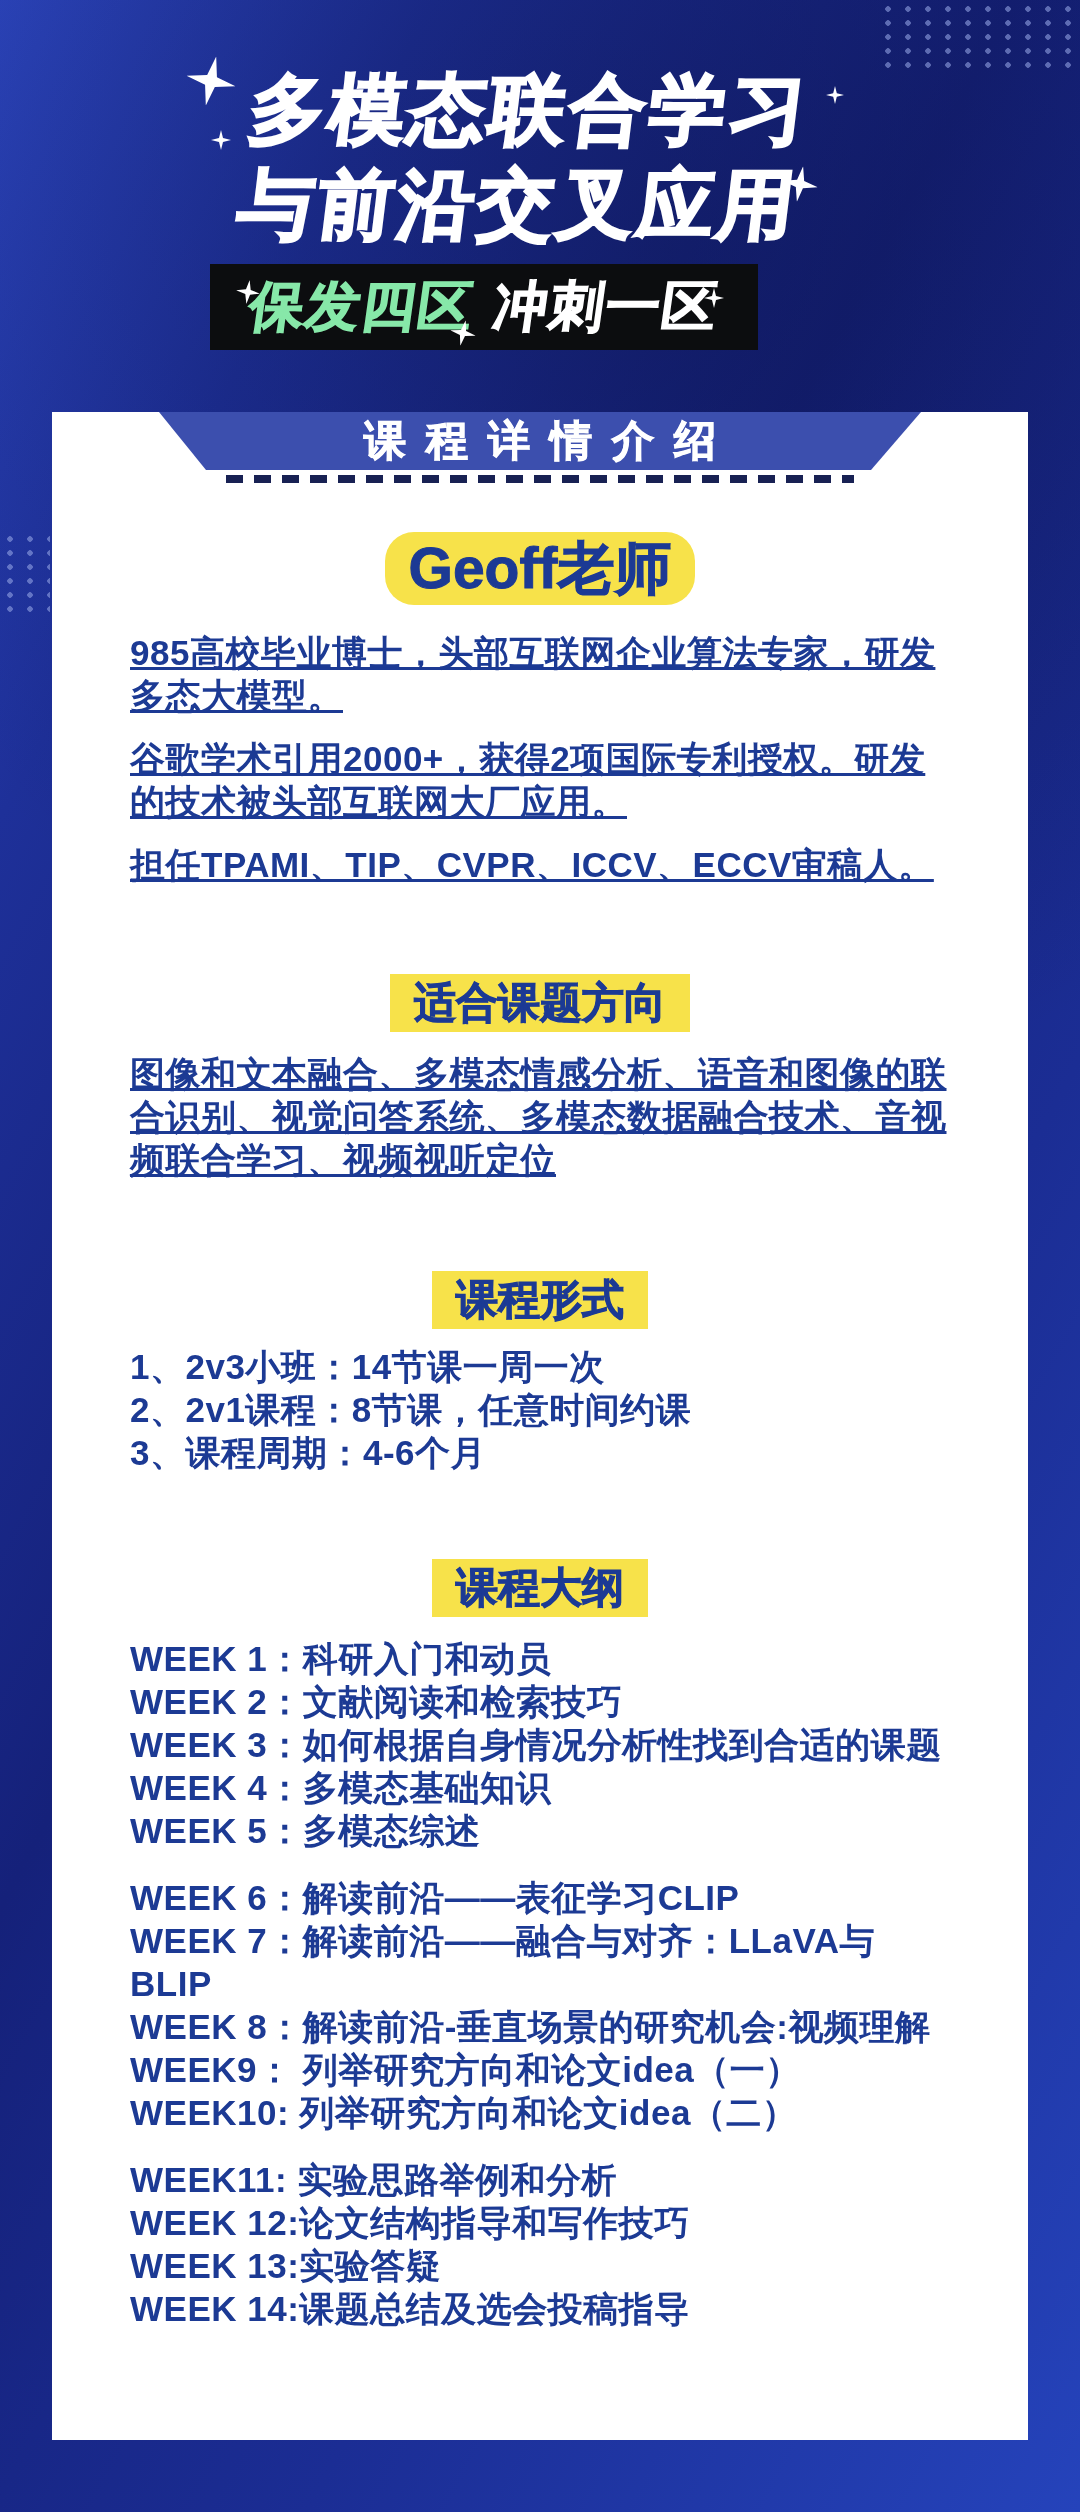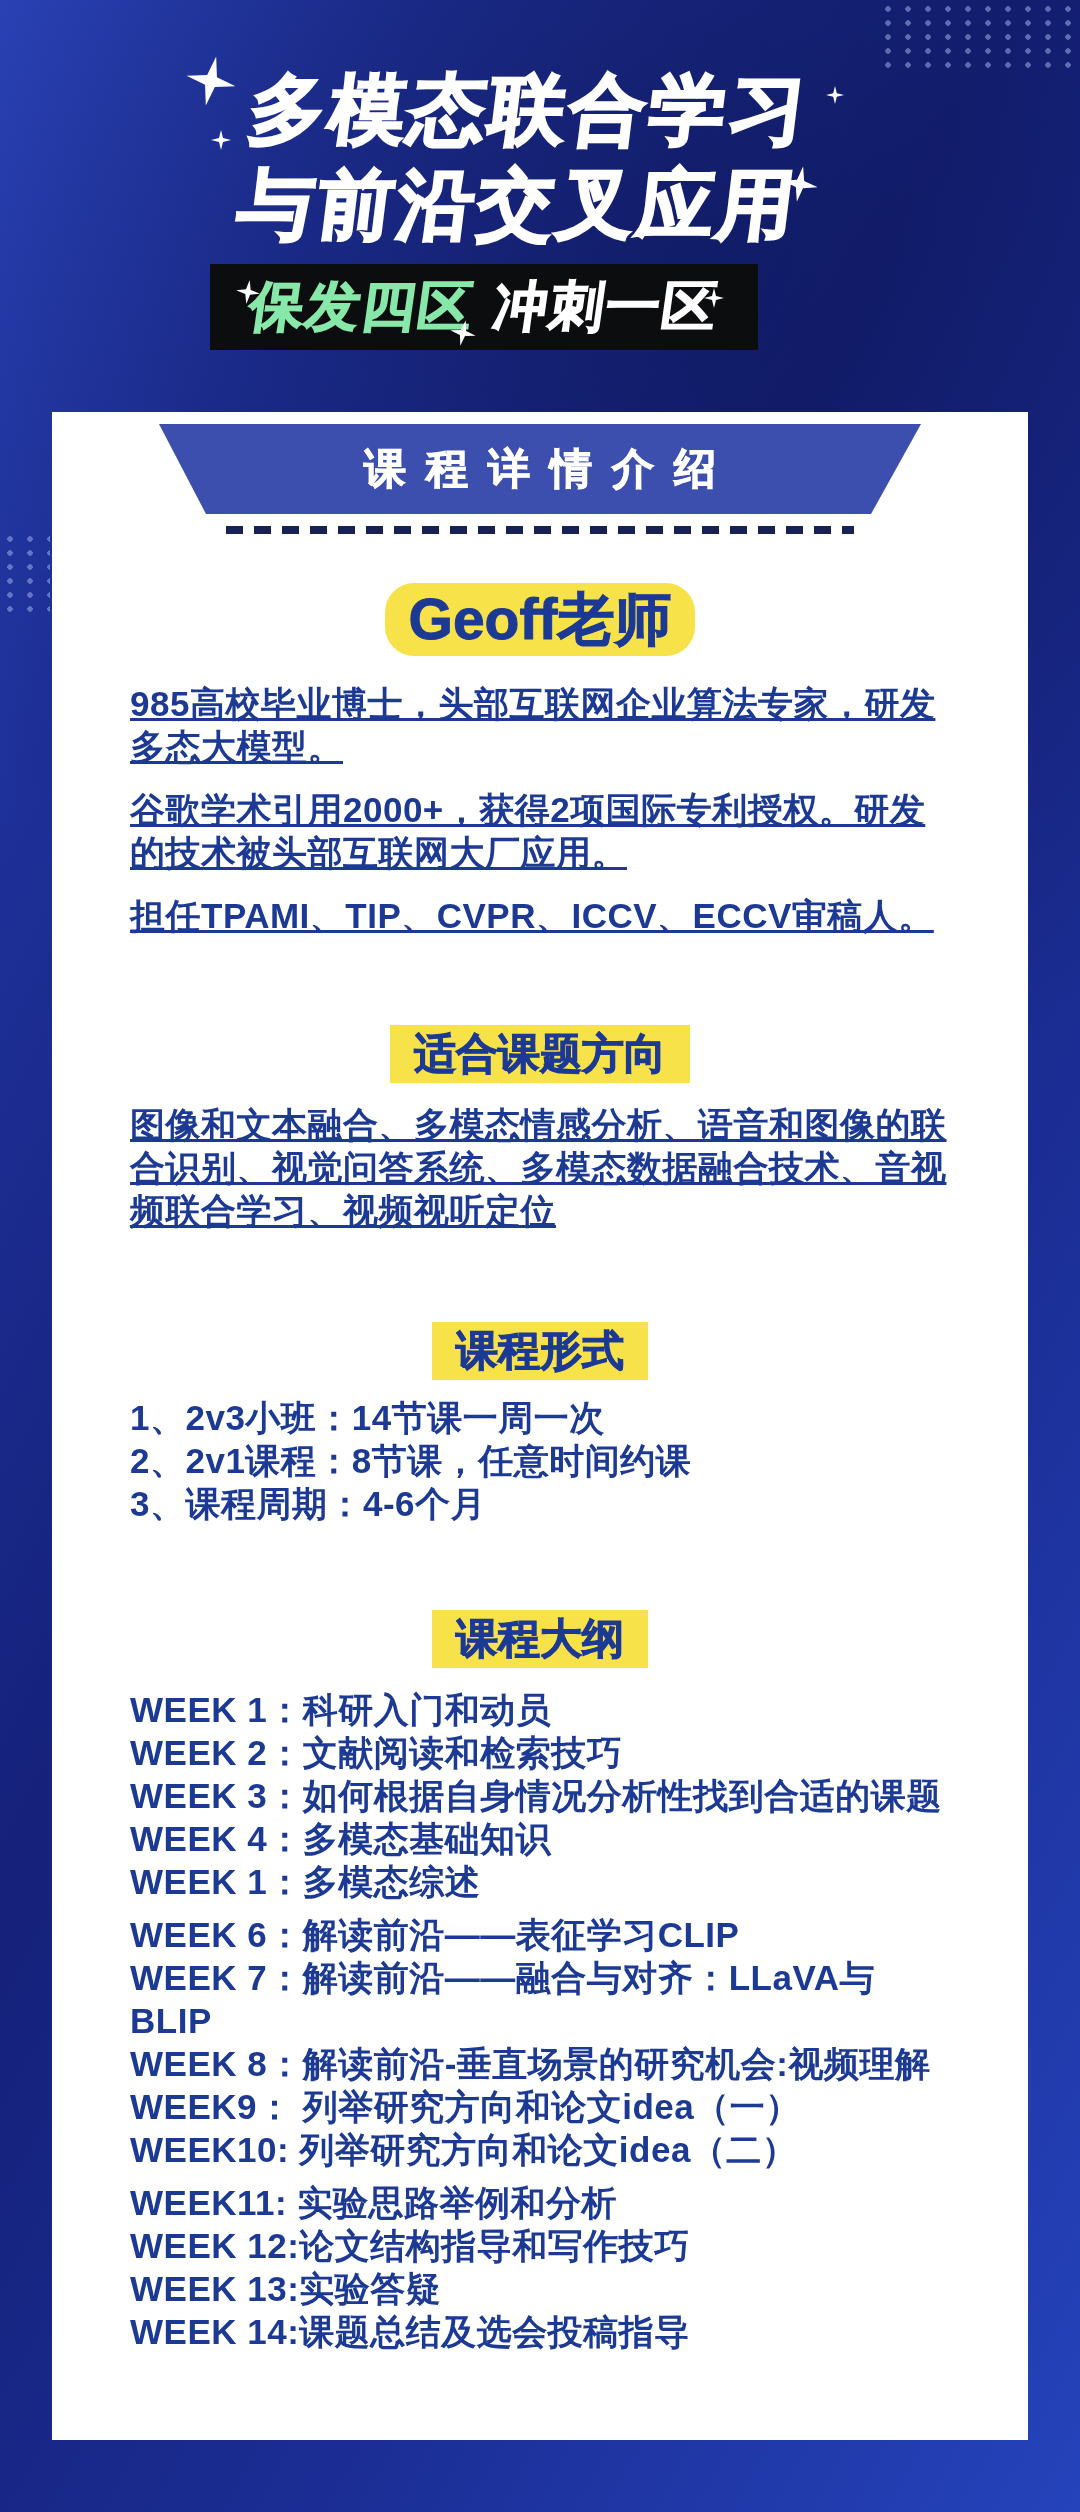--- a/index.html
+++ b/index.html
@@ -56,22 +56,22 @@
   .badge-white{color:#ffffff;-webkit-text-stroke:1.5px #ffffff;}
   .badge .spark{z-index:5;}
   
   .card{
     position:absolute;left:52px;top:412px;width:976px;height:2028px;
     background:#ffffff;
     z-index:2;
     padding:0 78px;
   }
   .band{
-    width:762px;height:90px;
-    margin:12px auto;
+    width:762px;height:58px;
+    margin:0 auto;
     background:#3c4fae;
     clip-path:polygon(0 0,100% 0,calc(100% - 50px) 100%,47px 100%);
     display:flex;align-items:center;justify-content:center;
   }
   .band-text{
     color:#ffffff;font-size:42px;font-weight:bold;
     letter-spacing:20px;text-indent:20px;
     -webkit-text-stroke:1px #ffffff;
   }
   .dash-shadow{
@@ -101,21 +101,21 @@
     text-align:left;
     text-decoration:underline;
   }
   p.body-text{margin:20px 0 0 0;}
   p.first-par{margin-top:26px;}
   .fmt-line,.week-line{
     color:#1c3a94;font-size:35px;line-height:43px;font-weight:bold;letter-spacing:0.5px;
   }
   .fmt-group{margin-top:16px;}
   .topics-par{margin-top:16px;}
-  .week-group{margin-top:10px;}
+  .week-group{margin-top:24px;}
   .week-group.first{margin-top:20px;}
 </style>
 </head>
 <body>
 
 <div class="poster">
 
   <div class="dots dots-tr"></div>
   <div class="dots dots-left"></div>
 
@@ -167,21 +167,21 @@
     </div>
 
     <div class="sec-head h-syllabus">
       <span class="sec-badge">课程大纲</span>
     </div>
     <div class="week-group first">
       <div class="week-line">WEEK 1：科研入门和动员</div>
       <div class="week-line">WEEK 2：文献阅读和检索技巧</div>
       <div class="week-line">WEEK 3：如何根据自身情况分析性找到合适的课题</div>
       <div class="week-line">WEEK 4：多模态基础知识</div>
-      <div class="week-line">WEEK 1：多模态综述</div>
+      <div class="week-line">WEEK 5：多模态综述</div>
     </div>
     <div class="week-group">
       <div class="week-line">WEEK 6：解读前沿——表征学习CLIP</div>
       <div class="week-line">WEEK 7：解读前沿——融合与对齐：LLaVA与BLIP</div>
       <div class="week-line">WEEK 8：解读前沿-垂直场景的研究机会:视频理解</div>
       <div class="week-line">WEEK9： 列举研究方向和论文idea（一）</div>
       <div class="week-line">WEEK10: 列举研究方向和论文idea（二）</div>
     </div>
     <div class="week-group">
       <div class="week-line">WEEK11: 实验思路举例和分析</div>

